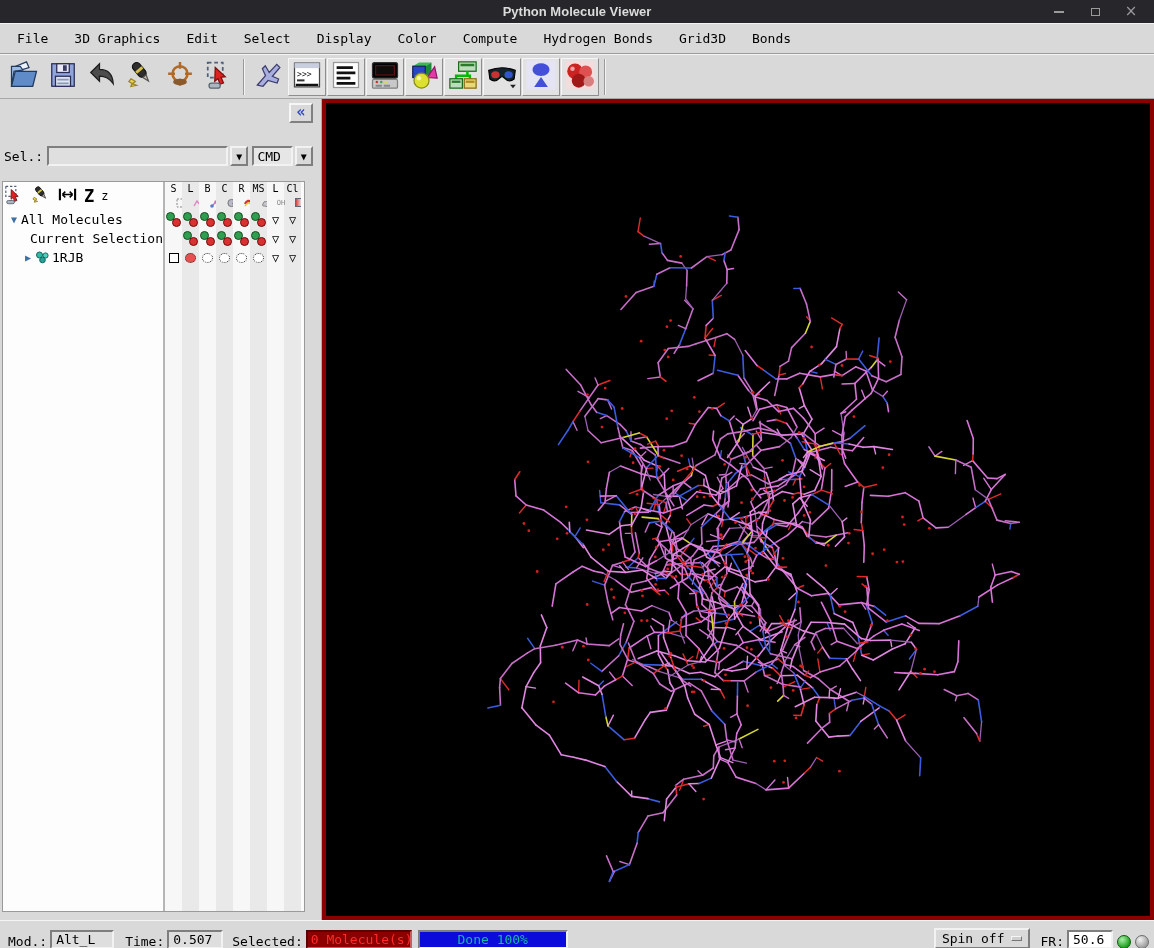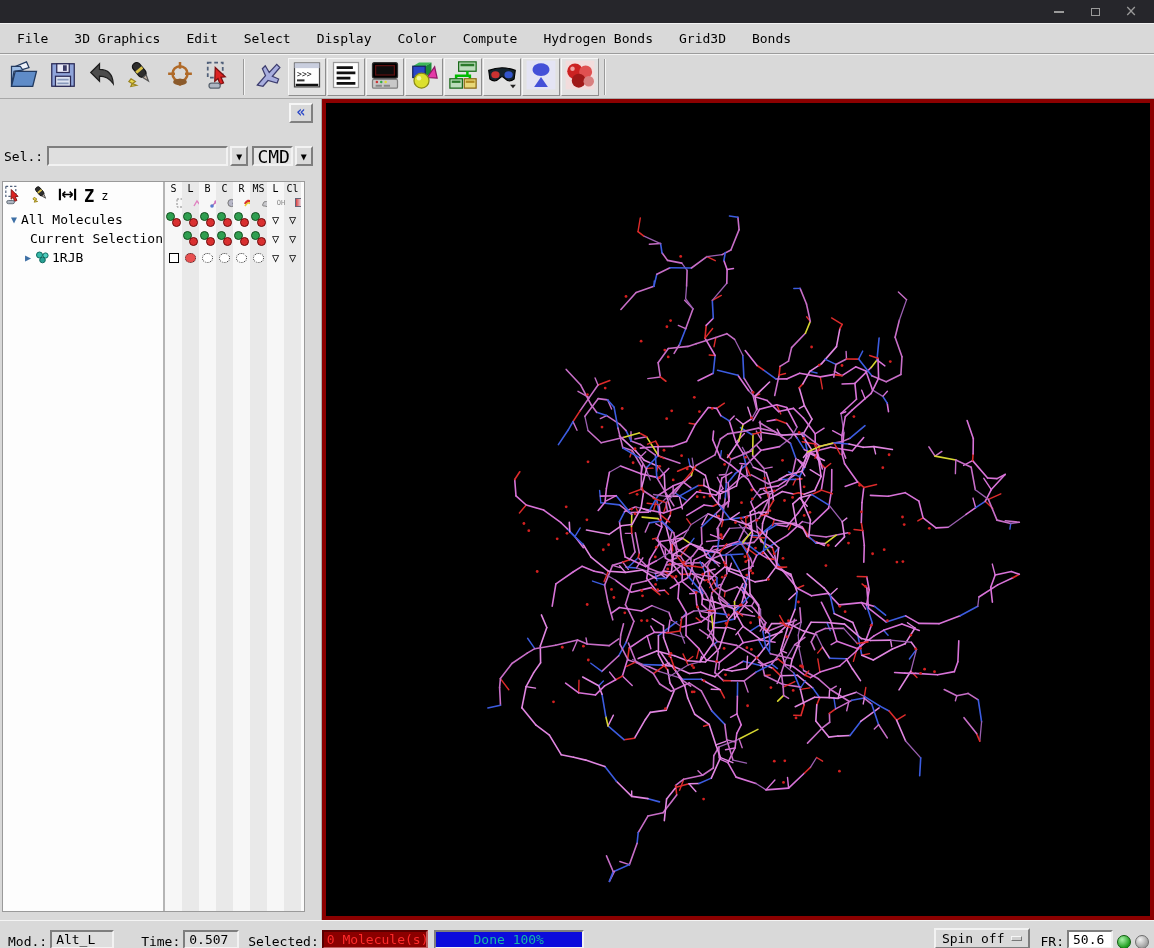--- a/index.html
+++ b/index.html
@@ -41,21 +41,21 @@
   .tab { height:25px; padding:0 14px; display:flex; align-items:center; background:#d9d9d9;
          border:2px solid; border-color:#f6f6f6 #808080 #d9d9d9 #f6f6f6; border-bottom:none;
          border-top-left-radius:4px; border-top-right-radius:4px; cursor:pointer; }
   .tab.active { background:#e4e4e4; height:27px; margin-top:-2px; }
   .sel-row { position:absolute; top:46px; left:4px; right:8px; height:22px; display:flex; align-items:center; }
   .sel-label { padding-right:4px; }
   .sel-entry { flex:1; height:20px; background:#dfdfdf; border:2px solid; border-color:#7e7e7e #f2f2f2 #f2f2f2 #7e7e7e; }
   .drop-btn { width:19px; height:20px; margin-left:2px; background:#d9d9d9; border:2px solid;
               border-color:#f2f2f2 #7e7e7e #7e7e7e #f2f2f2; font-size:10px; display:flex; align-items:center; justify-content:center; cursor:pointer; }
   .cmd-box { width:42px; height:20px; margin-left:4px; background:#e6e6e6; border:2px solid;
-             border-color:#7e7e7e #f2f2f2 #f2f2f2 #7e7e7e; display:flex; align-items:center; padding-left:3px; font-size:18px; }
+             border-color:#7e7e7e #f2f2f2 #f2f2f2 #7e7e7e; display:flex; align-items:center; padding-left:3px; font-size:13px; }
 
   .dash-tools { position:absolute; top:84px; left:4px; width:158px; height:26px; display:flex; align-items:center; gap:7px; }
   .dash-tools .dt { display:flex; align-items:center; justify-content:center; cursor:pointer; }
   .big-z { font-size:17px; font-weight:bold; }
   .small-z { font-size:12px; }
 
   .tree-grid { position:absolute; top:82px; left:2px; right:16px; bottom:8px; display:flex;
                border:1px solid #9a9a9a; background:#fbfbfb; }
   .tree-pane { width:162px; background:#fdfdfd; border-right:2px solid #b5b5b5; padding-top:28px; }
   .tree-row { height:19px; display:flex; align-items:center; white-space:nowrap; font-size:13px; cursor:default; }
@@ -97,20 +97,21 @@
               border-color:#f2f2f2 #7e7e7e #7e7e7e #f2f2f2; display:flex; align-items:center; gap:6px; cursor:pointer; }
   .spin-ind { width:11px; height:5px; background:#cfcfcf; border:1px solid; border-color:#f6f6f6 #777 #777 #f6f6f6; }
   .dot { width:14px; height:14px; border-radius:50%; margin-left:4px; }
   .dot.green { background:radial-gradient(circle at 35% 30%, #a8f0a8, #1f9e1f 70%); border:1px solid #0c5c0c; }
   .dot.gray  { background:radial-gradient(circle at 35% 30%, #f2f2f2, #9a9a9a 75%); border:1px solid #6e6e6e; }
 </style>
 </head>
 <body>
 
 <div class="titlebar">
+  <div class="title-text">Python Molecule Viewer</div>
   <div class="win-controls">
     <div class="win-btn">
         <span class="minimize-bar"></span>
       </div>
     <div class="win-btn">
         <span class="maximize-box"></span>
       </div>
     <div class="win-btn close-x">
         <span>×</span>
       </div>
@@ -1975,21 +1976,21 @@
         <circle cx="333.5" cy="374.1" r="1.4" fill="#d42020"></circle>
       </svg>
   </div>
 </div>
 
 <div class="statusbar">
   <span class="sb-label">Mod.:</span>
   <div class="sb-field" style="width:64px">
     <span>Alt_L</span>
   </div>
-  <span class="sb-label" style="margin-left:24px">Time:</span>
+  <span class="sb-label" style="margin-left:8px">Time:</span>
   <div class="sb-field" style="width:56px">
     <span>0.507</span>
   </div>
   <span class="sb-label" style="margin-left:6px">Selected:</span>
   <div class="sb-red">
     <span>0 Molecule(s)</span>
   </div>
   <div class="sb-progress">
     <span>Done 100%</span>
   </div>

